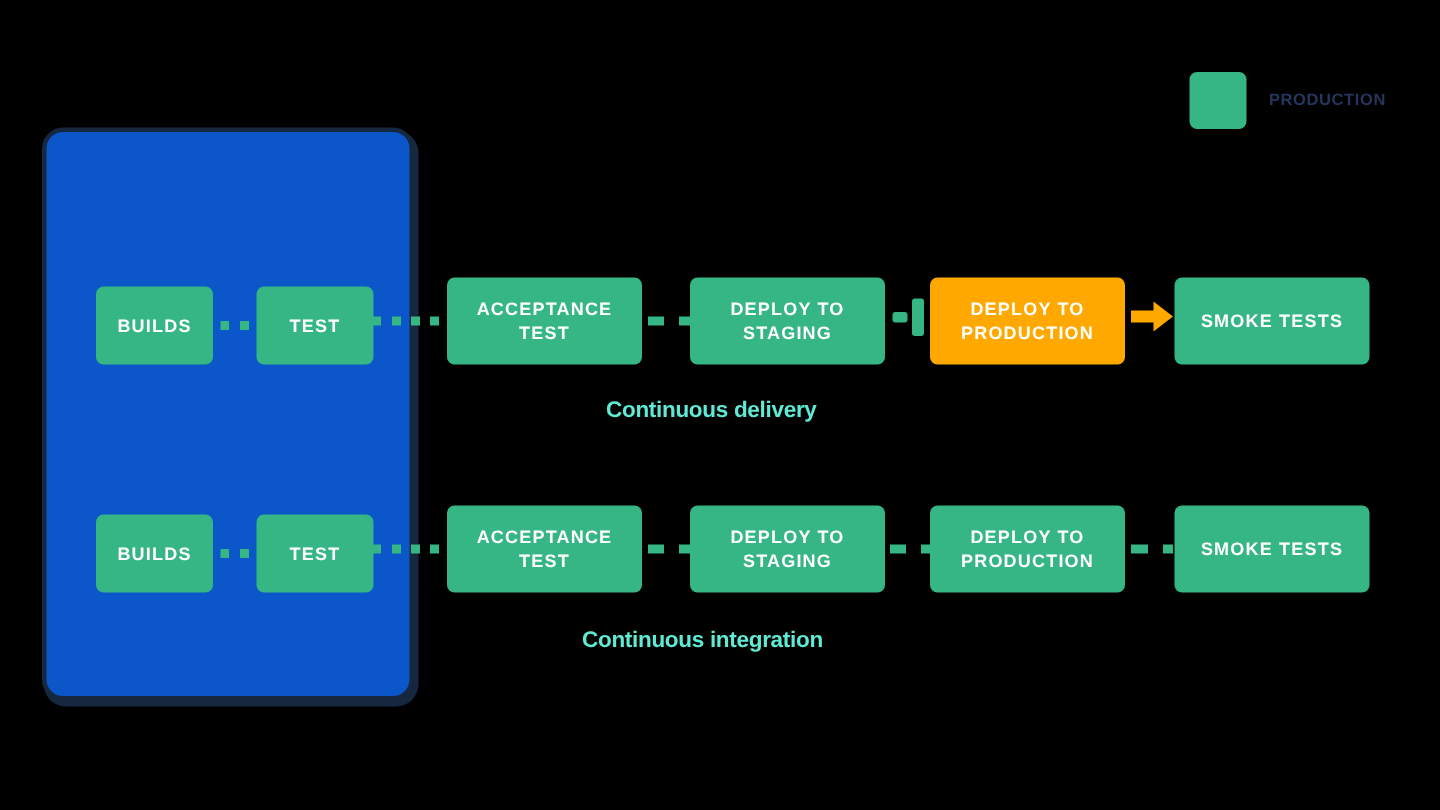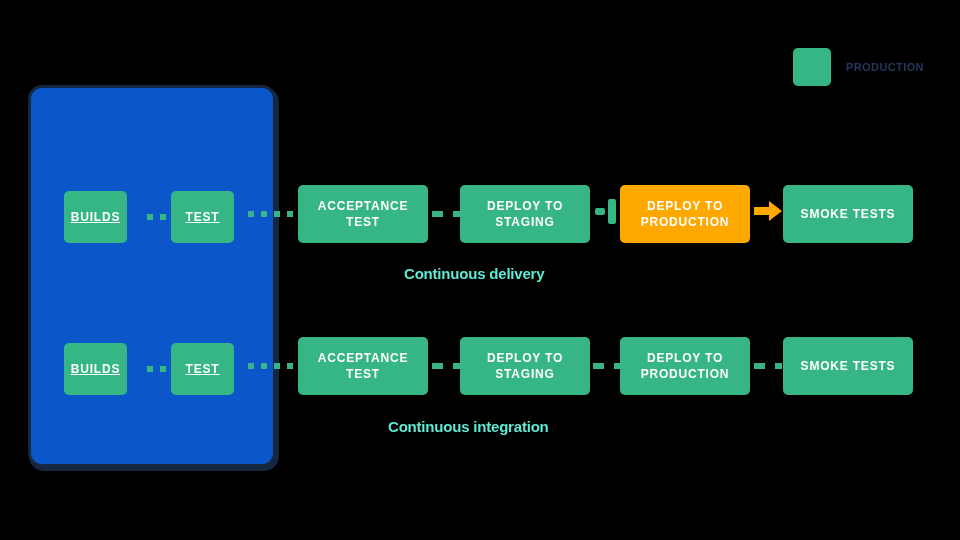--- a/index.html
+++ b/index.html
@@ -82,21 +82,21 @@
     color: #ffffff;
     font-size: 12px;
     font-weight: bold;
     letter-spacing: 0.8px;
     line-height: 1.35;
     padding: 2px 6px;
   }
   .stage.green  { background: #35b684; }
   .stage.orange { background: #ffa800; }
 
-  .stage-sm { width: 63px;  height: 52px; font-size: 12px; text-decoration: underline; }
+  .stage-sm { width: 78px;  height: 52px; font-size: 12px; }
   .stage-lg { width: 130px; height: 58px; }
 
   
   .conn {
     position: absolute;
     height: 6px;
   }
   .conn-dots {
     background-image: repeating-linear-gradient(
       to right, #35b684 0 6px, rgba(0,0,0,0) 6px 13px);

